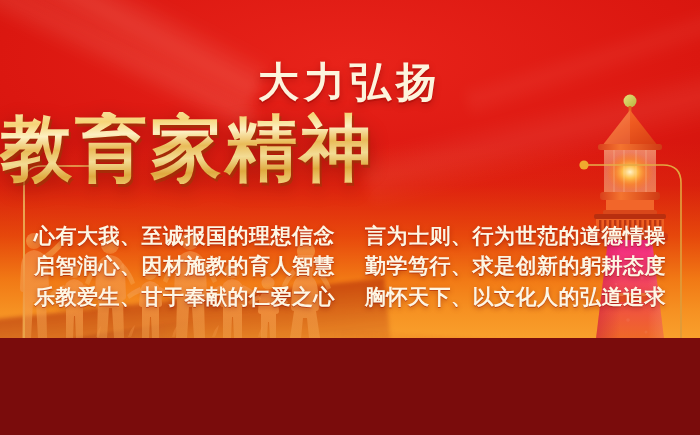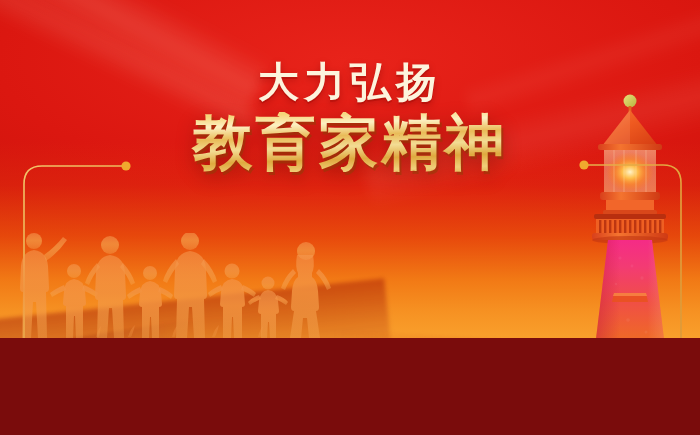--- a/index.html
+++ b/index.html
@@ -119,22 +119,21 @@
     font-weight:bold;
     letter-spacing:5px;
     color:#fdf4dd;
     text-shadow:
       0 2px 0 rgba(150,10,4,.35),
       0 3px 7px rgba(120,6,2,.40);
     font-family:"DejaVu Sans","Liberation Sans",sans-serif;
   }
   .title-main{
     position:absolute; top:112px; left:0; right:0;
-    text-align:center;
-    font-size:60px; line-height:1;
+    font-size:72px; line-height:1;
     font-weight:bold;
     letter-spacing:3px;
     font-family:"DejaVu Sans","Liberation Sans",sans-serif;
     background:linear-gradient(178deg,
       #f8e4a4 0%,
       #f6d477 14%,
       #fdf0c2 27%,
       #e9bb58 42%,
       #f3dc94 55%,
       #dfa93f 70%,
@@ -378,14 +377,26 @@
     </g>
   </svg>
 
   <div class="bg-glow-band"></div>
   <div class="bg-glow-band b2"></div>
 
   <div class="title-sub">大力弘扬</div>
 
   <div class="title-main">教育家精神</div>
 
+  <div class="slogans">
+    <div class="slogan-col">
+      <div class="slogan-line">心有大我、至诚报国的理想信念</div>
+      <div class="slogan-line">启智润心、因材施教的育人智慧</div>
+      <div class="slogan-line">乐教爱生、甘于奉献的仁爱之心</div>
+    </div>
+    <div class="slogan-col">
+      <div class="slogan-line">言为士则、行为世范的道德情操</div>
+      <div class="slogan-line">勤学笃行、求是创新的躬耕态度</div>
+      <div class="slogan-line">胸怀天下、以文化人的弘道追求</div>
+    </div>
+  </div>
 
 </div>
 
 </body></html>

